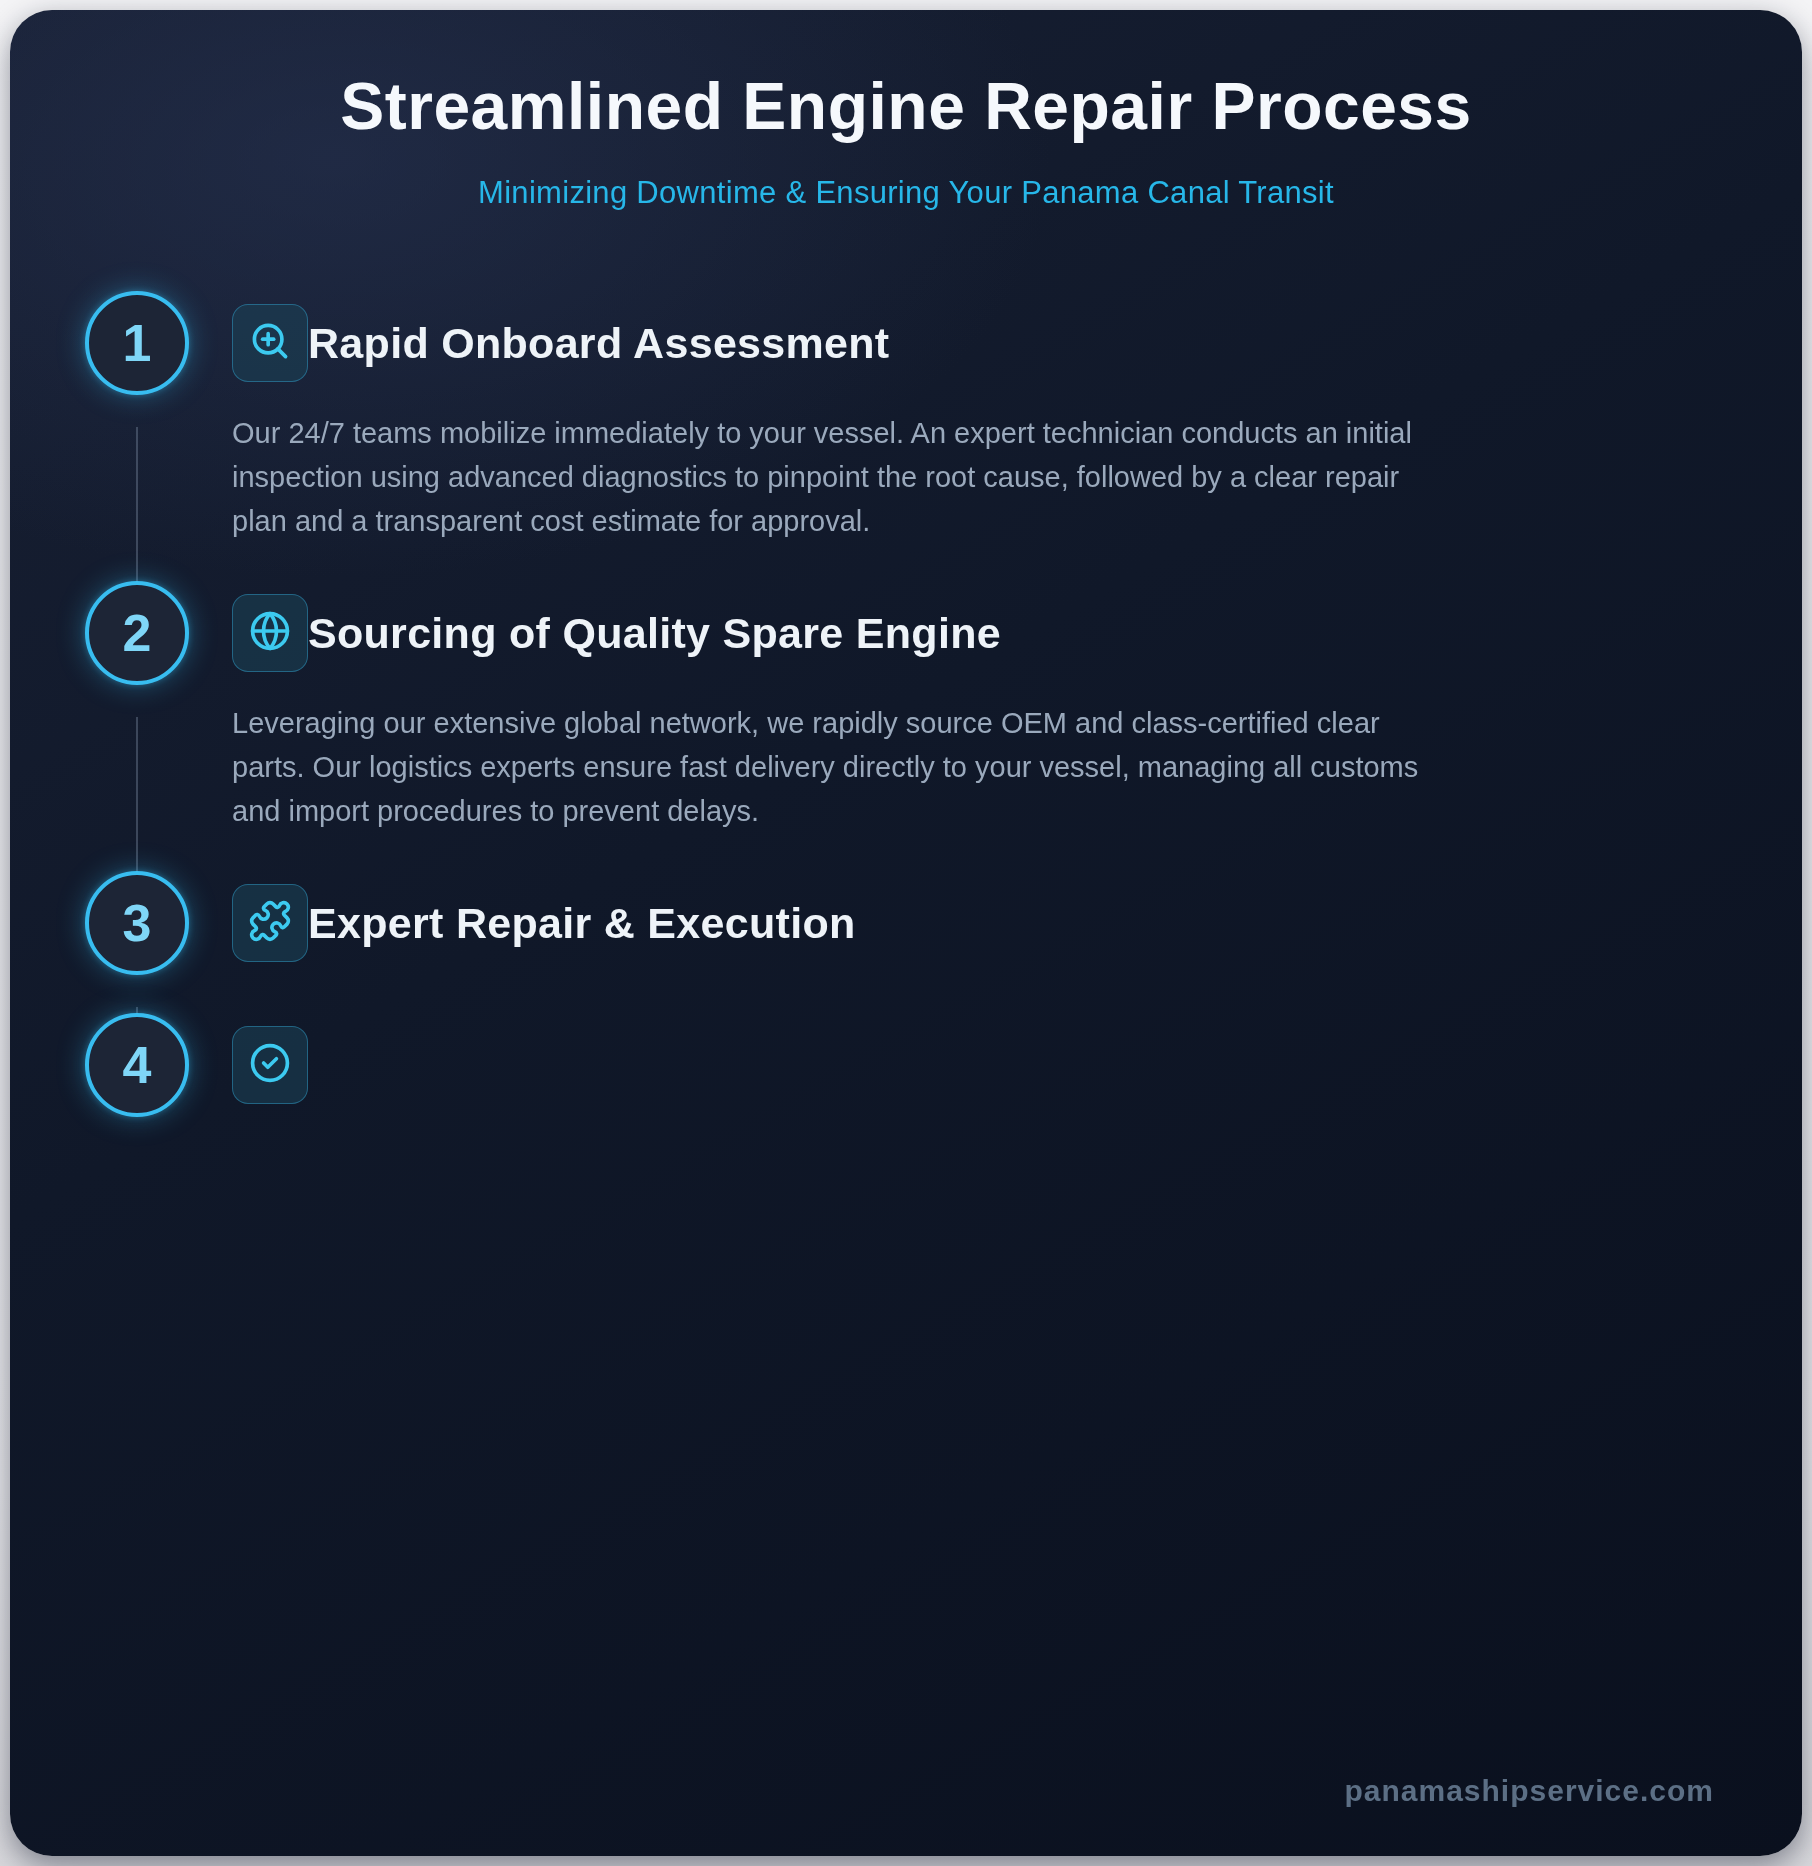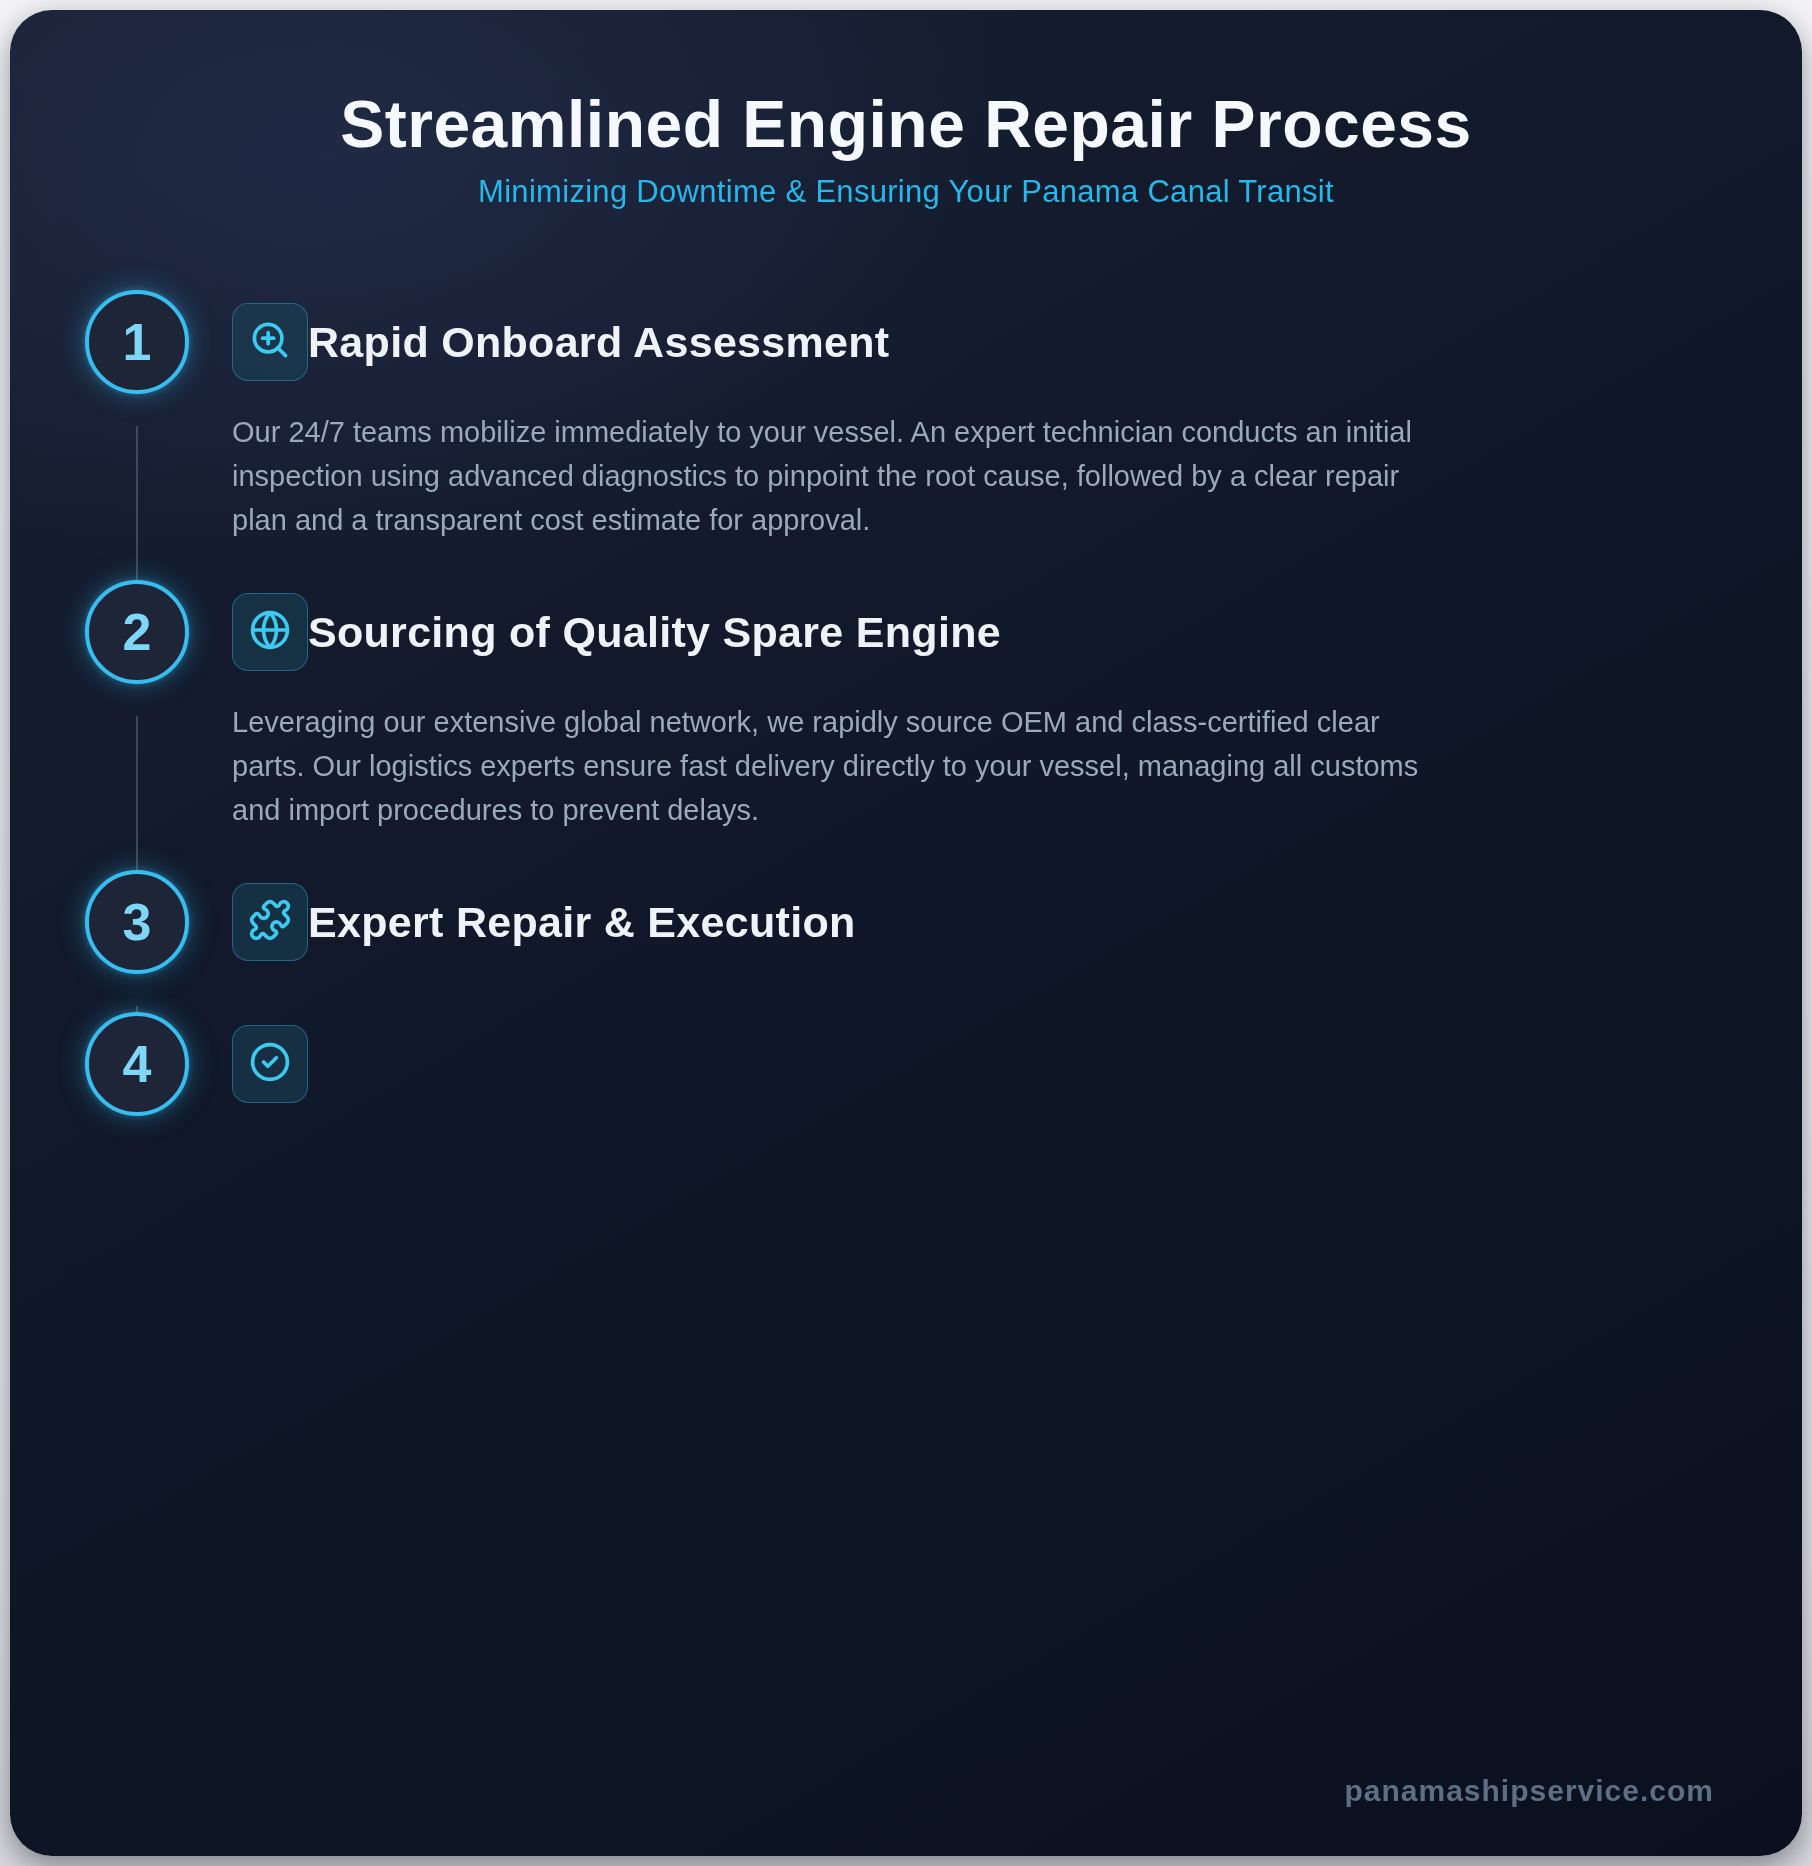--- a/index.html
+++ b/index.html
@@ -11,26 +11,26 @@
   }
   .card {
     position:absolute; inset:10px;
     border-radius:42px;
     background:
       radial-gradient(1200px 700px at 18% 8%, rgba(40,52,84,0.55) 0%, rgba(40,52,84,0) 60%),
       linear-gradient(150deg,#182034 0%,#101829 42%,#0a101e 100%);
     overflow:hidden;
     box-shadow:0 10px 30px rgba(15,23,42,.45);
   }
-  .header { text-align:center; padding-top:76px; }
+  .header { text-align:center; padding-top:58px; }
   .title {
     font-size:66px; font-weight:800; color:#f5f8fc; letter-spacing:.5px;
   }
   .subtitle {
-    margin-top:12px; font-size:31px; font-weight:400; color:#27b7e9; letter-spacing:.3px;
+    margin-top:31px; font-size:31px; font-weight:400; color:#27b7e9; letter-spacing:.3px;
   }
   .steps { margin-top:80px; padding:0 85px 0 75px; }
   .step { position:relative; padding-bottom:38px; }
   .step:not(:last-child)::after {
     content:""; position:absolute; left:51px; top:136px; bottom:-72px;
     width:2px; background:rgba(130,145,168,.38);
   }
   .step-top { display:flex; align-items:center; position:relative; z-index:2; }
   .num-circle {
     width:104px; height:104px; border-radius:50%; flex:0 0 104px;

